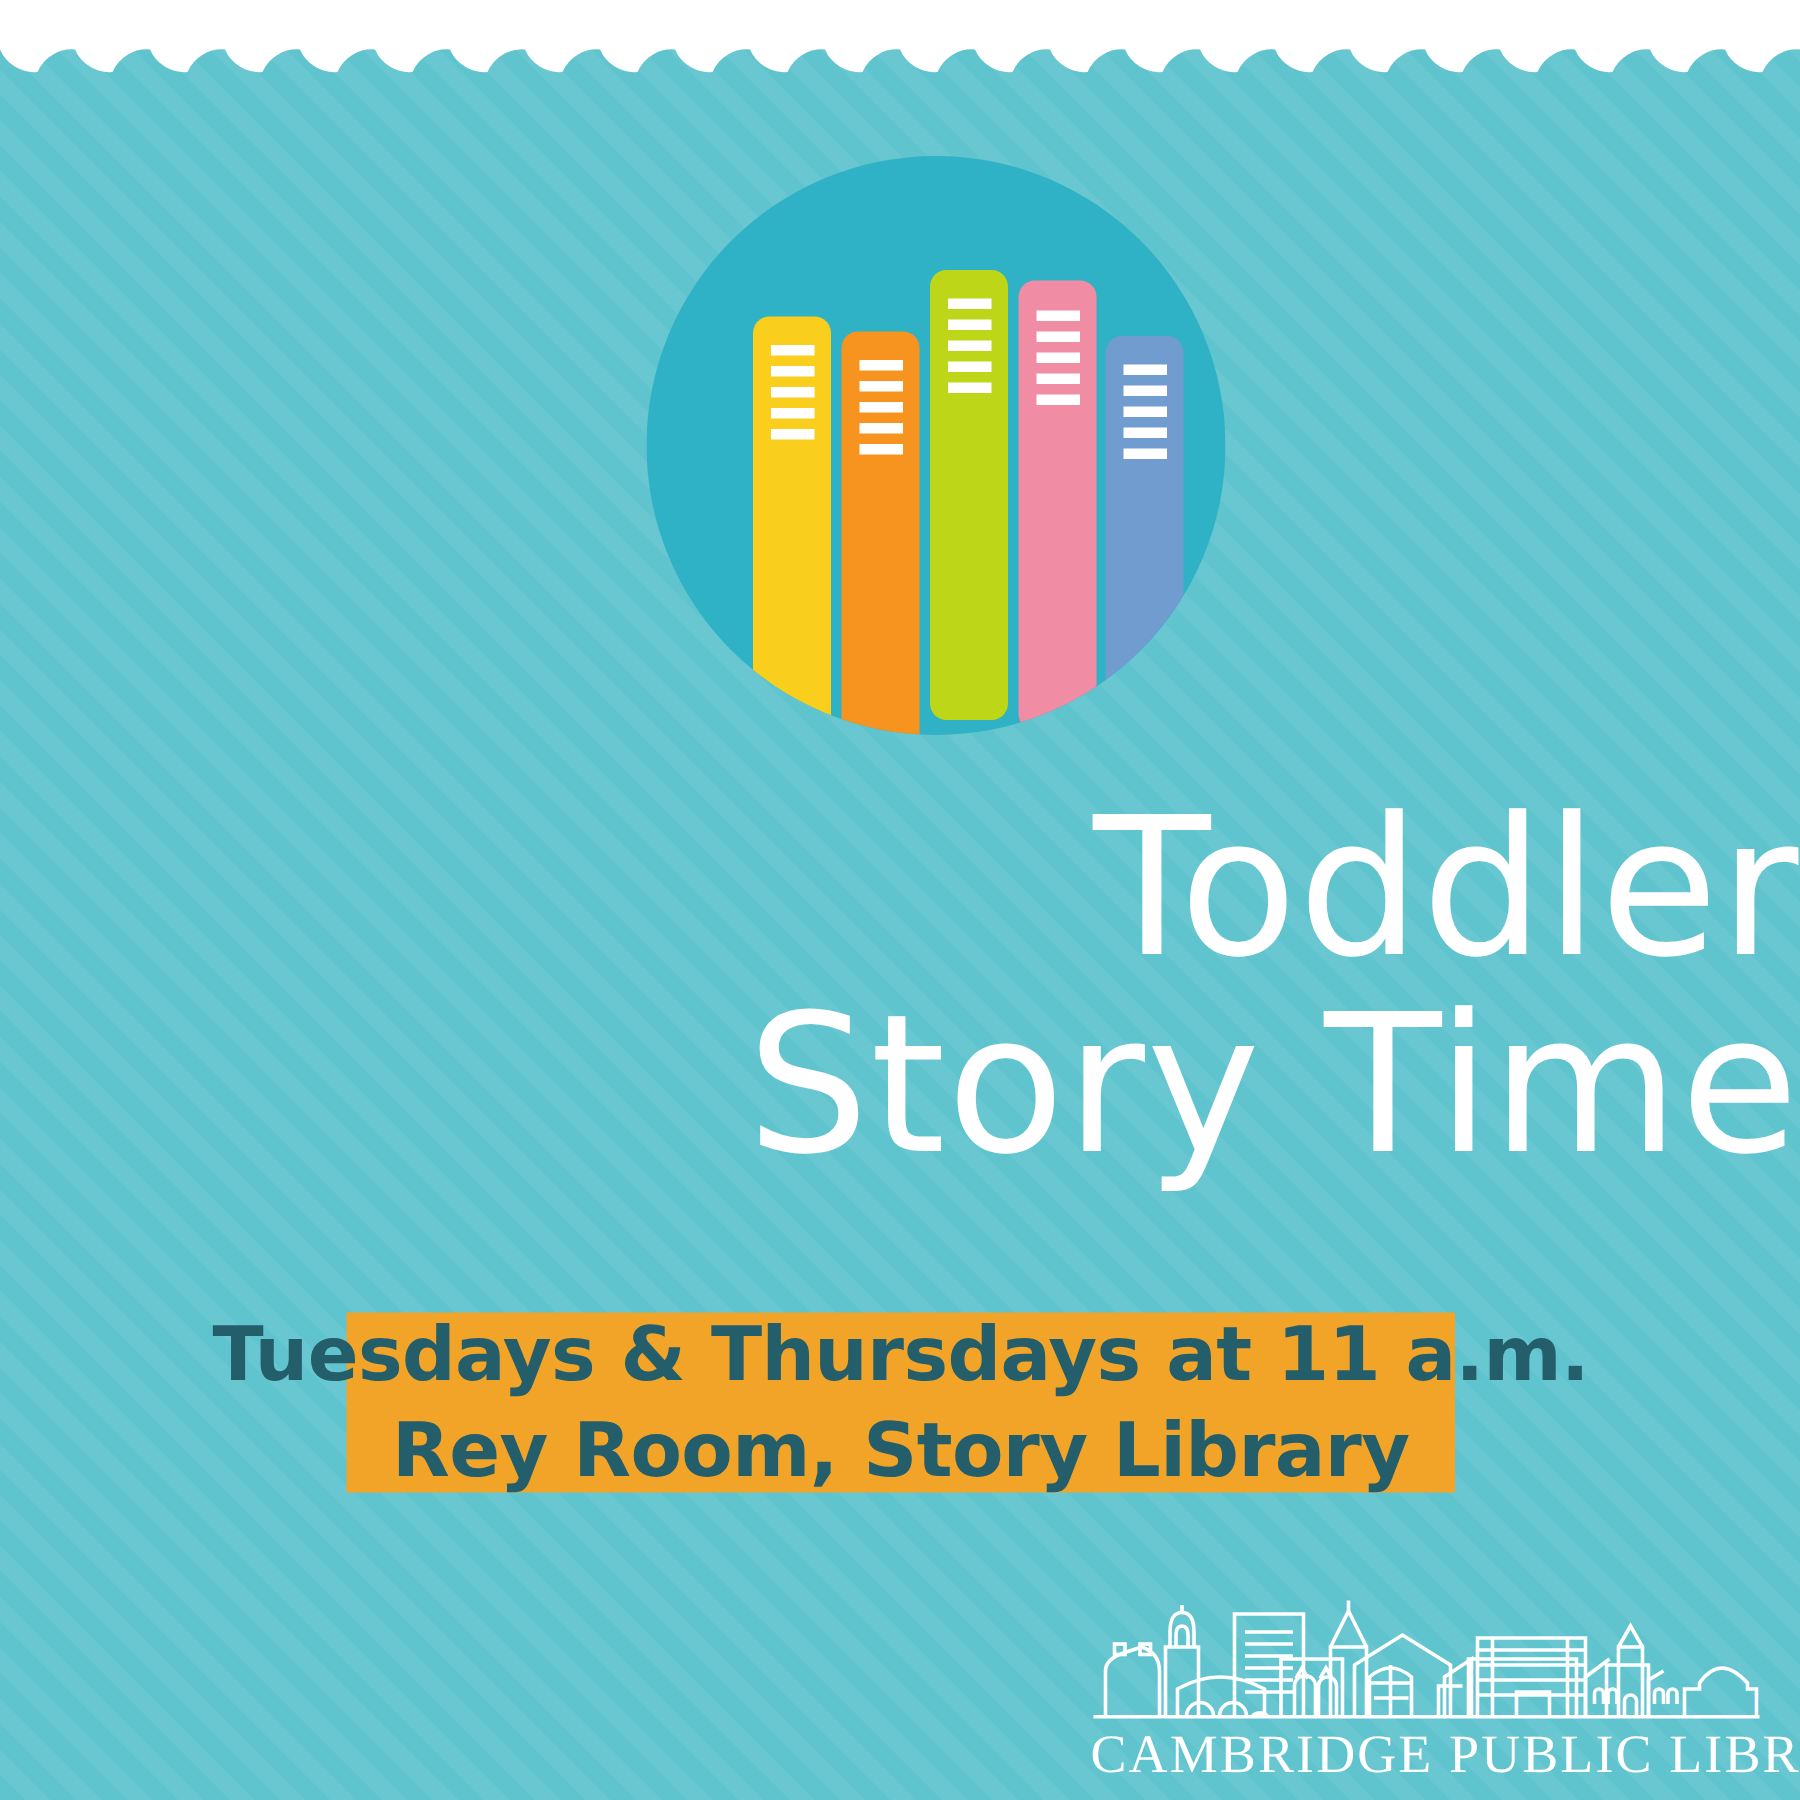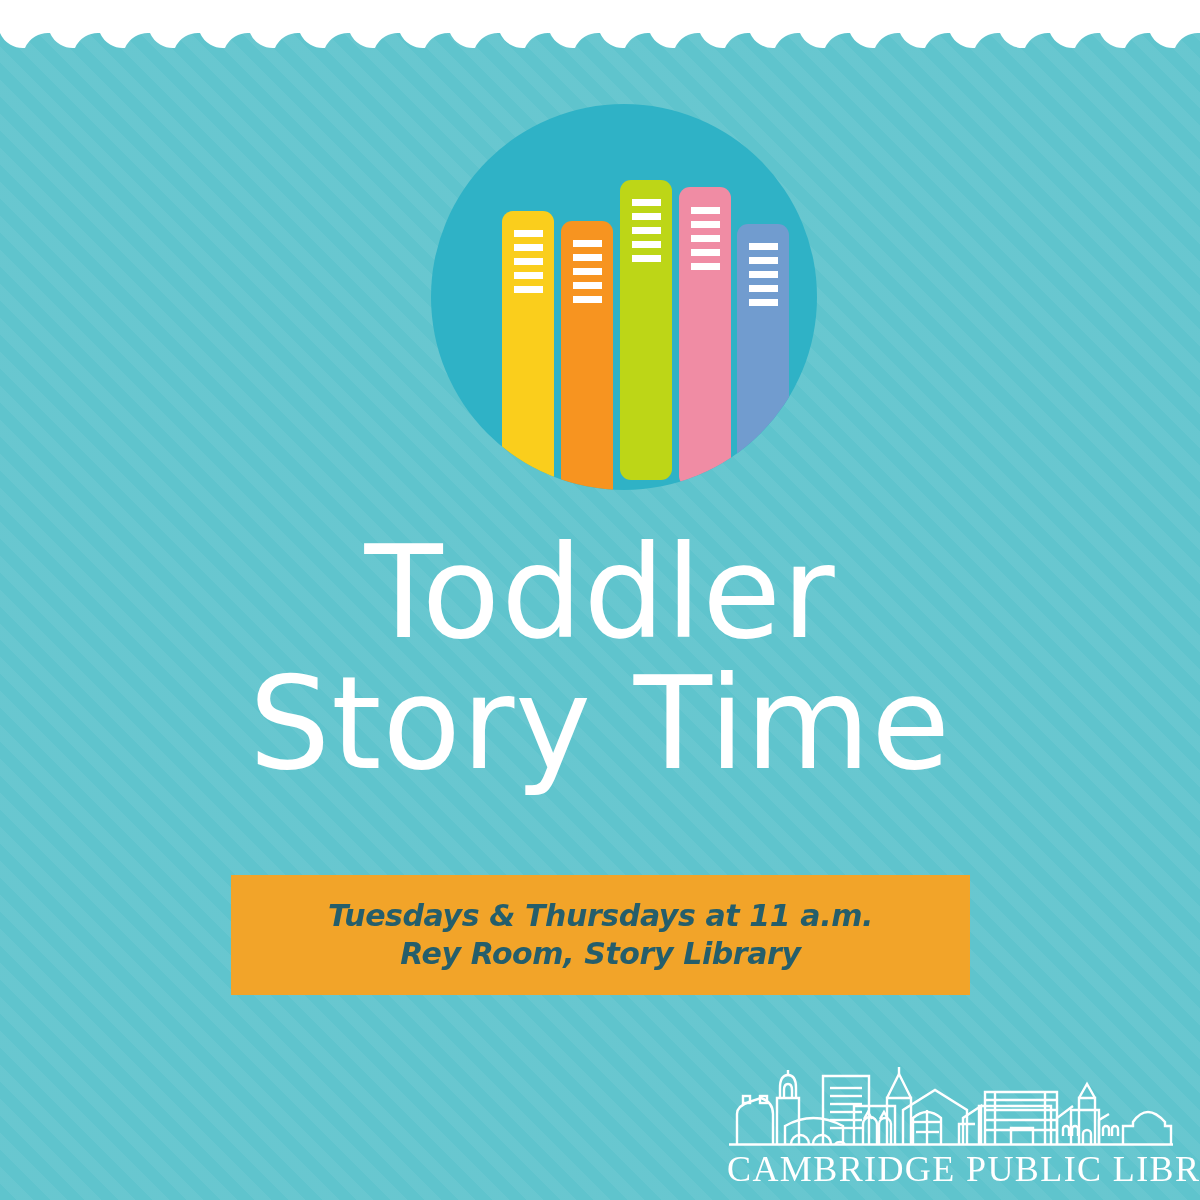--- a/index.html
+++ b/index.html
@@ -49,21 +49,21 @@
     width: 386px;
     height: 386px;
   }
 
   
   #headline {
     position: absolute;
     left: 0;
     top: 528px;
     width: 1200px;
-    text-align: center;
+    text-align: right;
     color: #ffffff;
     line-height: 1.02;
     letter-spacing: 1px;
   }
   #headline .hl-line {
     display: block;
     font-family: "DejaVu Sans", sans-serif;
     font-weight: 400;
     font-size: 128px;
   }
@@ -79,25 +79,24 @@
     display: flex;
     flex-direction: column;
     align-items: center;
     justify-content: center;
   }
   #banner .banner-line {
     display: block;
     color: #255E6B;
     font-family: "DejaVu Sans", sans-serif;
     font-weight: bold;
-    font-size: 30px;
+    font-size: 50px;
     line-height: 1.28;
     letter-spacing: -0.4px;
     white-space: nowrap;
-    font-style: italic;
   }
 
   
   #logo {
     position: absolute;
     left: 727px;
     top: 1062px;
     width: 448px;
     height: 126px;
   }

